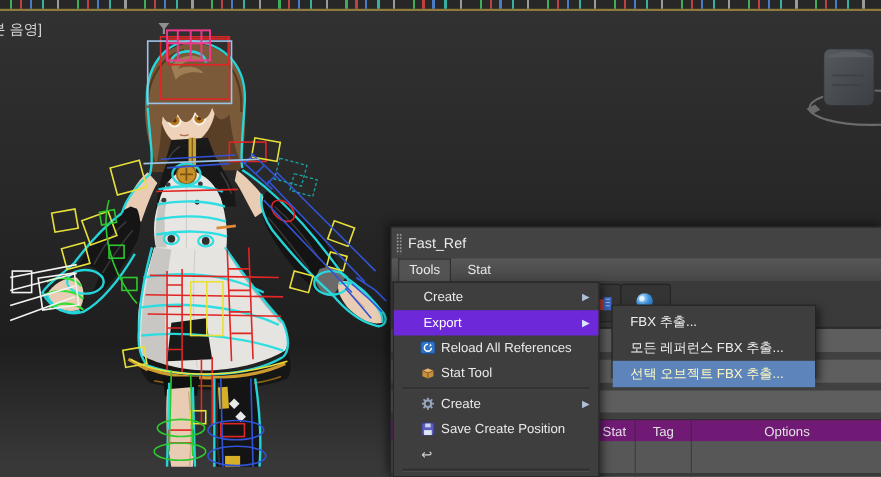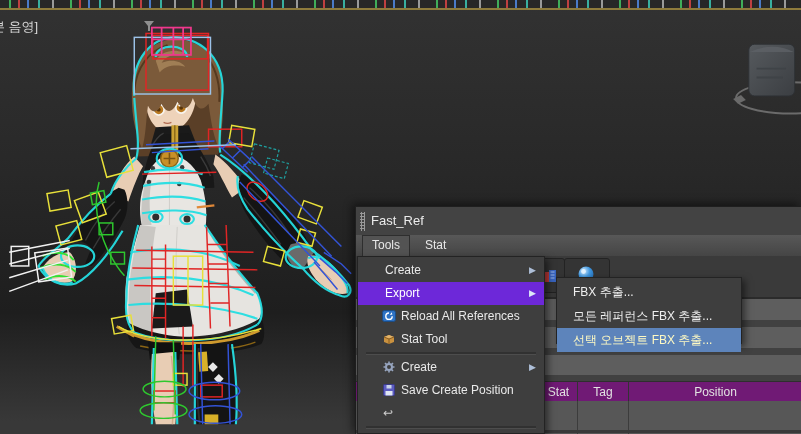--- a/index.html
+++ b/index.html
@@ -336,21 +336,21 @@
         <div class="band" style="top:0;"></div>
         <div class="band" style="top:28px;"></div>
         <div class="band" style="top:56px;height:20px;"></div>
       </div>
 
       <div class="fr-grid">
         <div class="grid-header">
           <div class="gh-cell gh-fill"></div>
           <div class="gh-cell gh-stat">Stat</div>
           <div class="gh-cell gh-tag">Tag</div>
-          <div class="gh-cell gh-file">Position</div>
+          <div class="gh-cell gh-file">Options</div>
         </div>
         <div class="grid-row row1">
           <div class="gr-cell" style="width:184px;"></div>
           <div class="gr-cell" style="width:38px;"></div>
           <div class="gr-cell" style="width:51px;"></div>
           <div class="gr-cell" style="flex:1;border-right:none;"></div>
         </div>
         <div class="row-gap"></div>
         <div class="grid-row row2">
           <div class="gr-cell" style="width:184px;"></div>

